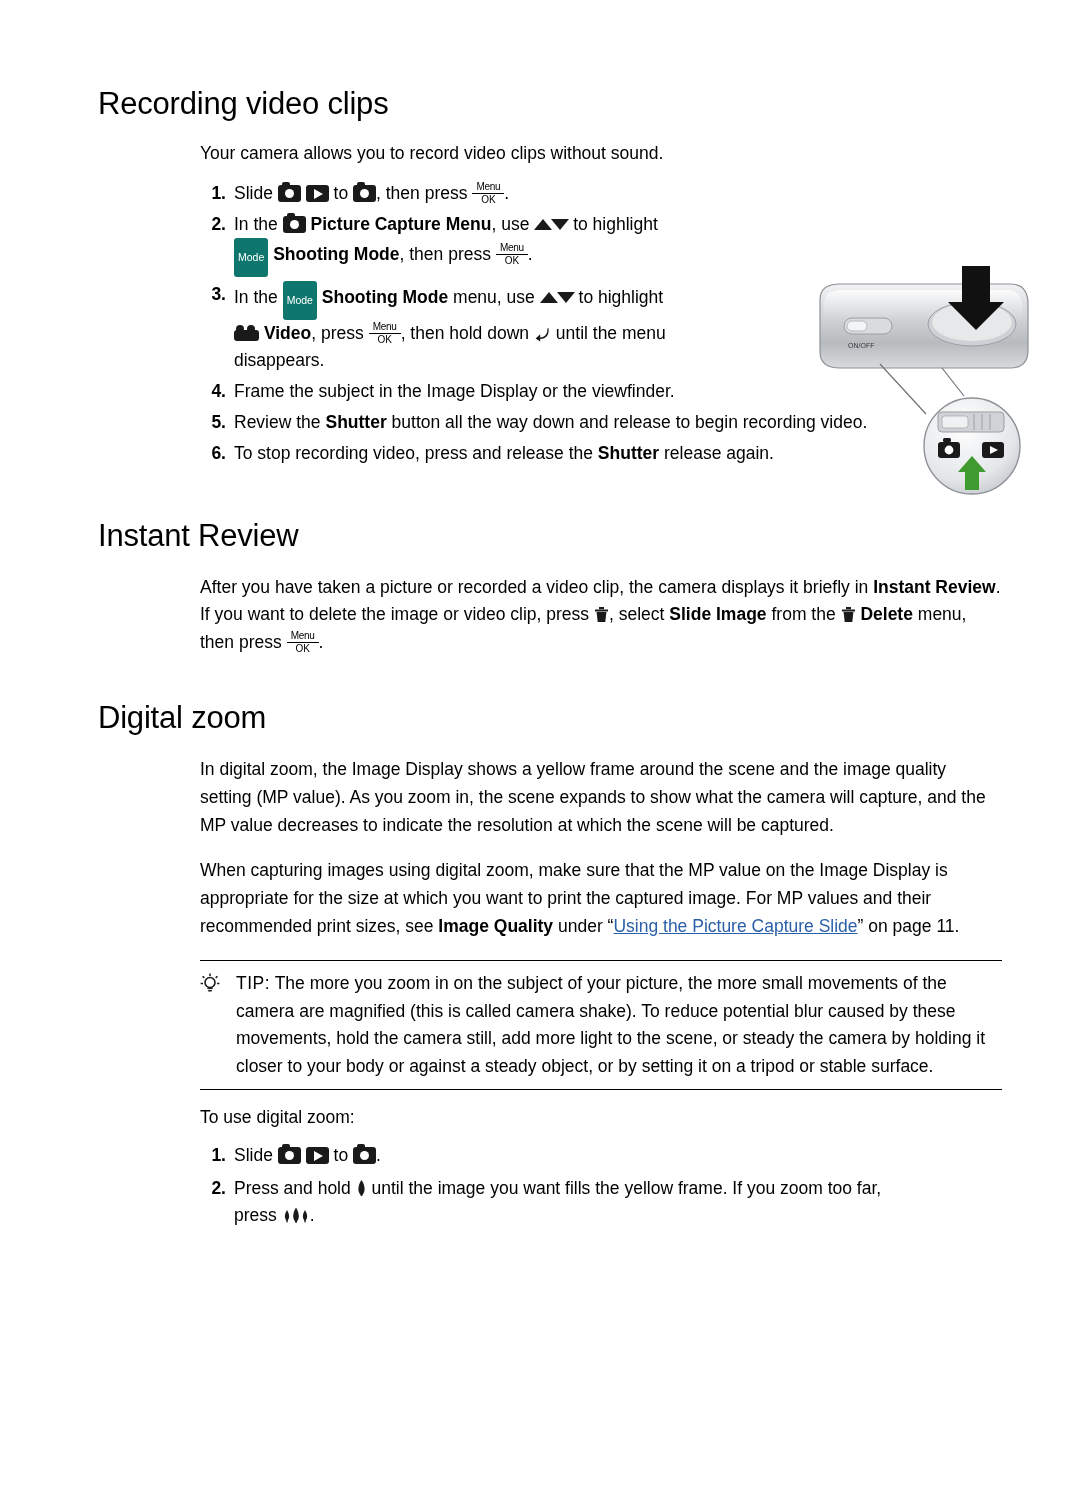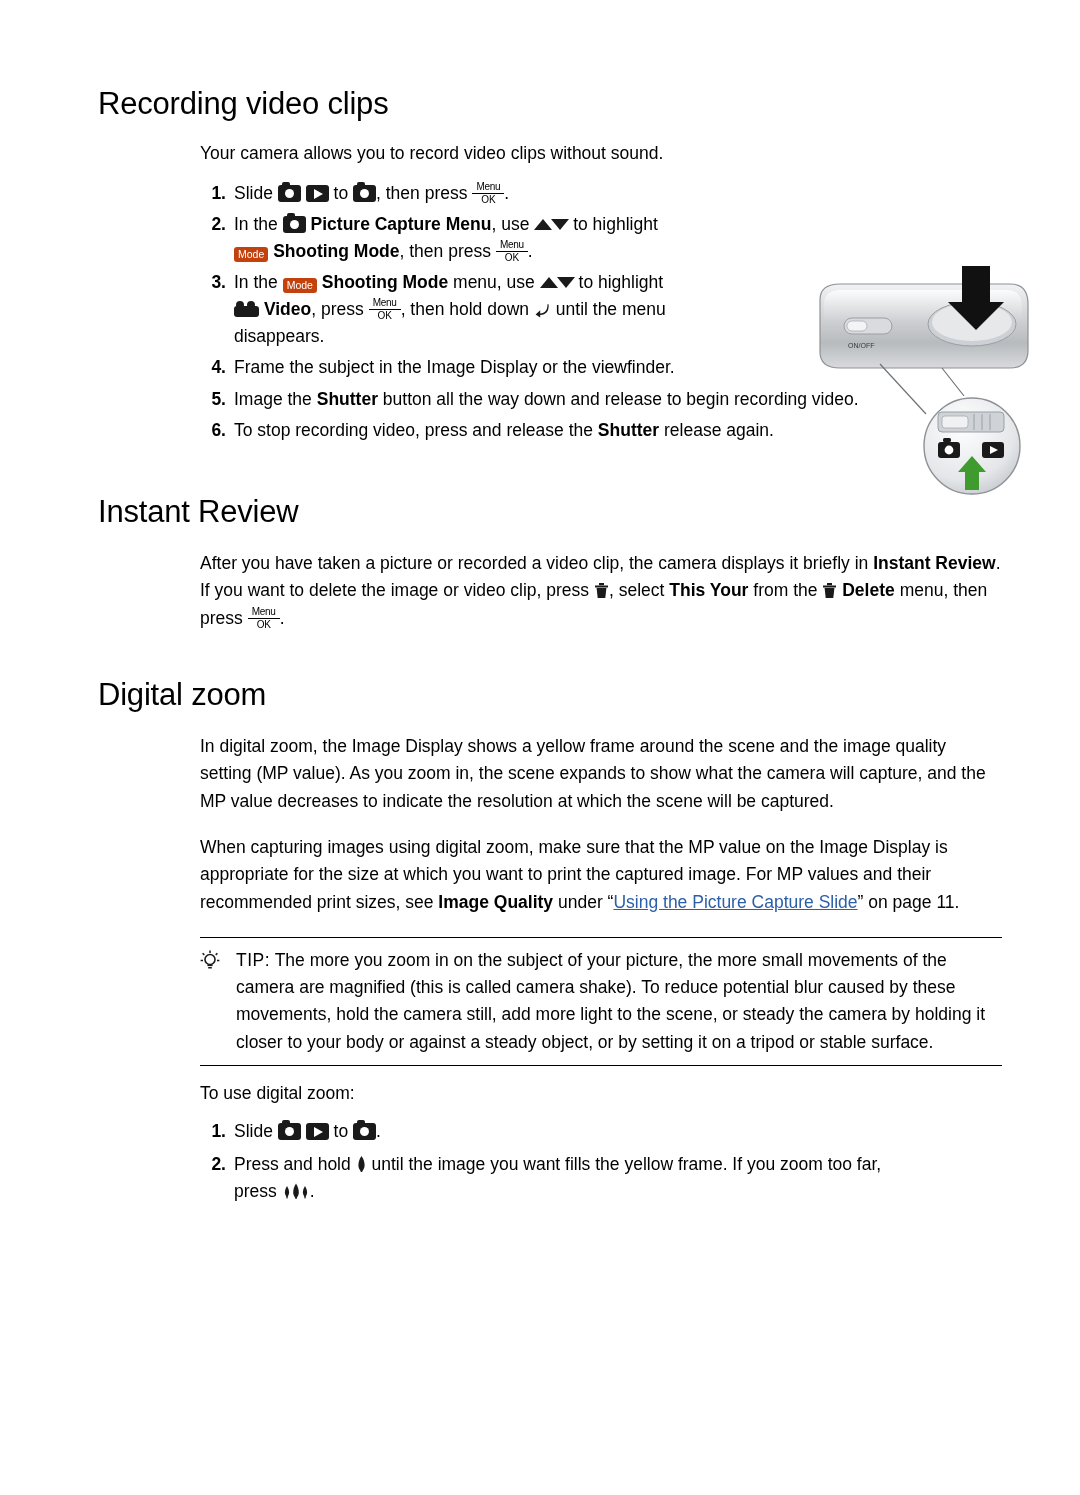--- a/index.html
+++ b/index.html
@@ -130,26 +130,26 @@
     padding-bottom: 1px;
     letter-spacing: -0.3px;
   }
   .ic-menuok .o {
     display: block;
     padding-top: 1px;
     letter-spacing: -0.2px;
   }
   .ic-mode {
     display: inline-block;
-    background: #c2410c;
+    background: #0f766e;
     color: #fff;
     font-size: 10.5px;
     line-height: 15px;
     height: 15px;
-    padding: 0 4px;
+    padding: 12px 4px;
     border-radius: 3px;
     vertical-align: -1px;
     font-weight: normal;
   }
   .ic-updown {
     display: inline-block;
     width: 34px;
     vertical-align: -2px;
     position: relative;
     height: 14px;
@@ -324,21 +324,21 @@
       <span>disappears.</span></span>
     </li>
 
     <li style="margin-top:4px">
       <span class="num">4.</span>
       <span>Frame the subject in the Image Display or the viewfinder.</span>
     </li>
 
     <li style="margin-top:4px">
       <span class="num">5.</span>
-      <span><span>Image the</span>
+      <span><span>Review the</span>
       <b>Shutter</b>
       <span>button all the way down and release to begin recording video.</span></span>
     </li>
 
     <li style="margin-top:4px; padding-right:-40px">
       <span class="num">6.</span>
       <span style="display:block; width:700px"><span>To stop recording video, press and release the</span>
       <b>Shutter</b>
       <span>release again.</span></span>
     </li>
@@ -403,21 +403,21 @@
   </div>
 
   <div class="body-text" style="margin-top:20px">
     <span>After you have taken a picture or recorded a video clip, the camera displays it briefly in</span>
     <b>Instant Review</b><span>. If you want to delete the image or video clip, press</span>
     <span class="ic-trash"><svg width="15" height="18" viewBox="0 0 15 18">
           <rect x="1" y="4.5" width="13" height="2" fill="#1a1a1a"></rect>
           <path d="M2.6 7 L12.4 7 L11.3 17 L3.7 17 Z" fill="#1a1a1a"></path>
           <rect x="5" y="2" width="5" height="2.2" fill="#1a1a1a"></rect>
         </svg></span><span>, select</span>
-    <b>This Your</b>
+    <b>Slide Image</b>
     <span>from the</span>
     <span class="ic-trash"><svg width="15" height="18" viewBox="0 0 15 18">
           <rect x="1" y="4.5" width="13" height="2" fill="#1a1a1a"></rect>
           <path d="M2.6 7 L12.4 7 L11.3 17 L3.7 17 Z" fill="#1a1a1a"></path>
           <rect x="5" y="2" width="5" height="2.2" fill="#1a1a1a"></rect>
         </svg></span>
     <b>Delete</b>
     <span>menu, then press</span>
     <span class="ic-menuok"><span class="m">Menu</span><span class="o">OK</span></span><span>.</span>
   </div>

